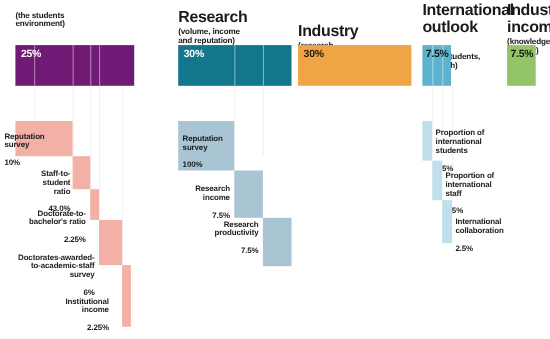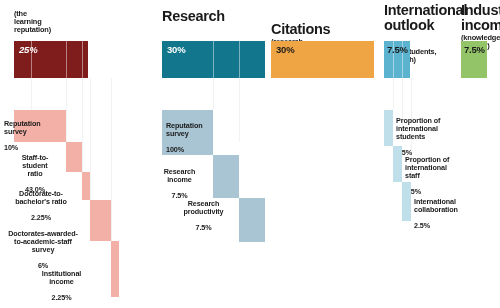--- a/index.html
+++ b/index.html
@@ -54,42 +54,42 @@
     background:#f2f2f2;
   }
 
   .subbar{position:absolute;}
   .sublabel{
     position:absolute;
     font-weight:bold;
     color:#1a1a1a;
     line-height:1.12;
     white-space:pre-line;
-    text-align:center;
+    text-align:right;
     letter-spacing:-0.1px;
   }
 </style>
 </head>
 <body>
 
 <div id="canvas">
 
   <div class="col">
 
     <div class="col-head" style="left:14px;top:9px;">
-      <div class="col-sub" style="font-size:7.4px;margin-top:1px;">(the learning reputation)</div>
+      <div class="col-sub" style="font-size:7.4px;margin-top:1px;">(the students environment)</div>
     </div>
 
     <div class="guide" style="left:31px;top:78px;height:32px;"></div>
     <div class="guide" style="left:66px;top:78px;height:64px;"></div>
     <div class="guide" style="left:82px;top:78px;height:94px;"></div>
     <div class="guide" style="left:90px;top:78px;height:122px;"></div>
     <div class="guide" style="left:111px;top:78px;height:163px;"></div>
 
-    <div class="mainbar" style="left:14px;top:41px;width:74px;height:37px;background:#7f1d1d;font-style:italic;">
+    <div class="mainbar" style="left:14px;top:41px;width:108px;height:37px;background:#701a75;">
       <div class="divider" style="left:17px;"></div>
       <div class="divider" style="left:52px;"></div>
       <div class="divider" style="left:68px;"></div>
       <div class="divider" style="left:76px;"></div>
       <span class="pct" style="font-size:9.5px;color:#ffffff;">25%</span>
     </div>
 
     <div class="subbar" style="left:14px;top:110px;width:52px;height:32px;background:#f3b0a6;"></div>
     <div class="sublabel" style="left:0px;top:112px;width:62px;font-size:7.2px;text-align:left;padding-left:4px;">
       <span>Reputation
@@ -125,20 +125,21 @@
       <span>Institutional
 income</span><br>
       <span>2.25%</span>
     </div>
   </div>
 
   <div class="col">
 
     <div class="col-head" style="left:162px;top:9px;">
       <div class="col-title" style="font-size:14.5px;">Research</div>
+      <div class="col-sub" style="font-size:7.4px;margin-top:1px;">(volume, income and reputation)</div>
     </div>
 
     <div class="guide" style="left:213px;top:78px;height:32px;"></div>
     <div class="guide" style="left:239px;top:78px;height:64px;"></div>
 
     <div class="mainbar" style="left:162px;top:41px;width:103px;height:37px;background:#12768c;">
       <div class="divider" style="left:51px;"></div>
       <div class="divider" style="left:77px;"></div>
       <span class="pct" style="font-size:9.5px;color:#ffffff;">30%</span>
     </div>
@@ -161,21 +162,21 @@
     <div class="sublabel" style="left:172px;top:192px;width:63px;font-size:7.2px;">
       <span>Research
 productivity</span><br>
       <span>7.5%</span>
     </div>
   </div>
 
   <div class="col">
 
     <div class="col-head" style="left:271px;top:22px;">
-      <div class="col-title" style="font-size:14.5px;">Citations</div>
+      <div class="col-title" style="font-size:14.5px;">Industry</div>
       <div class="col-sub" style="font-size:7.4px;margin-top:1px;">(research influence)</div>
     </div>
 
     <div class="mainbar" style="left:271px;top:41px;width:103px;height:37px;background:#f0a544;">
       <span class="pct" style="font-size:9.5px;color:#1a1a1a;">30%</span>
     </div>
   </div>
 
   <div class="col">
 

